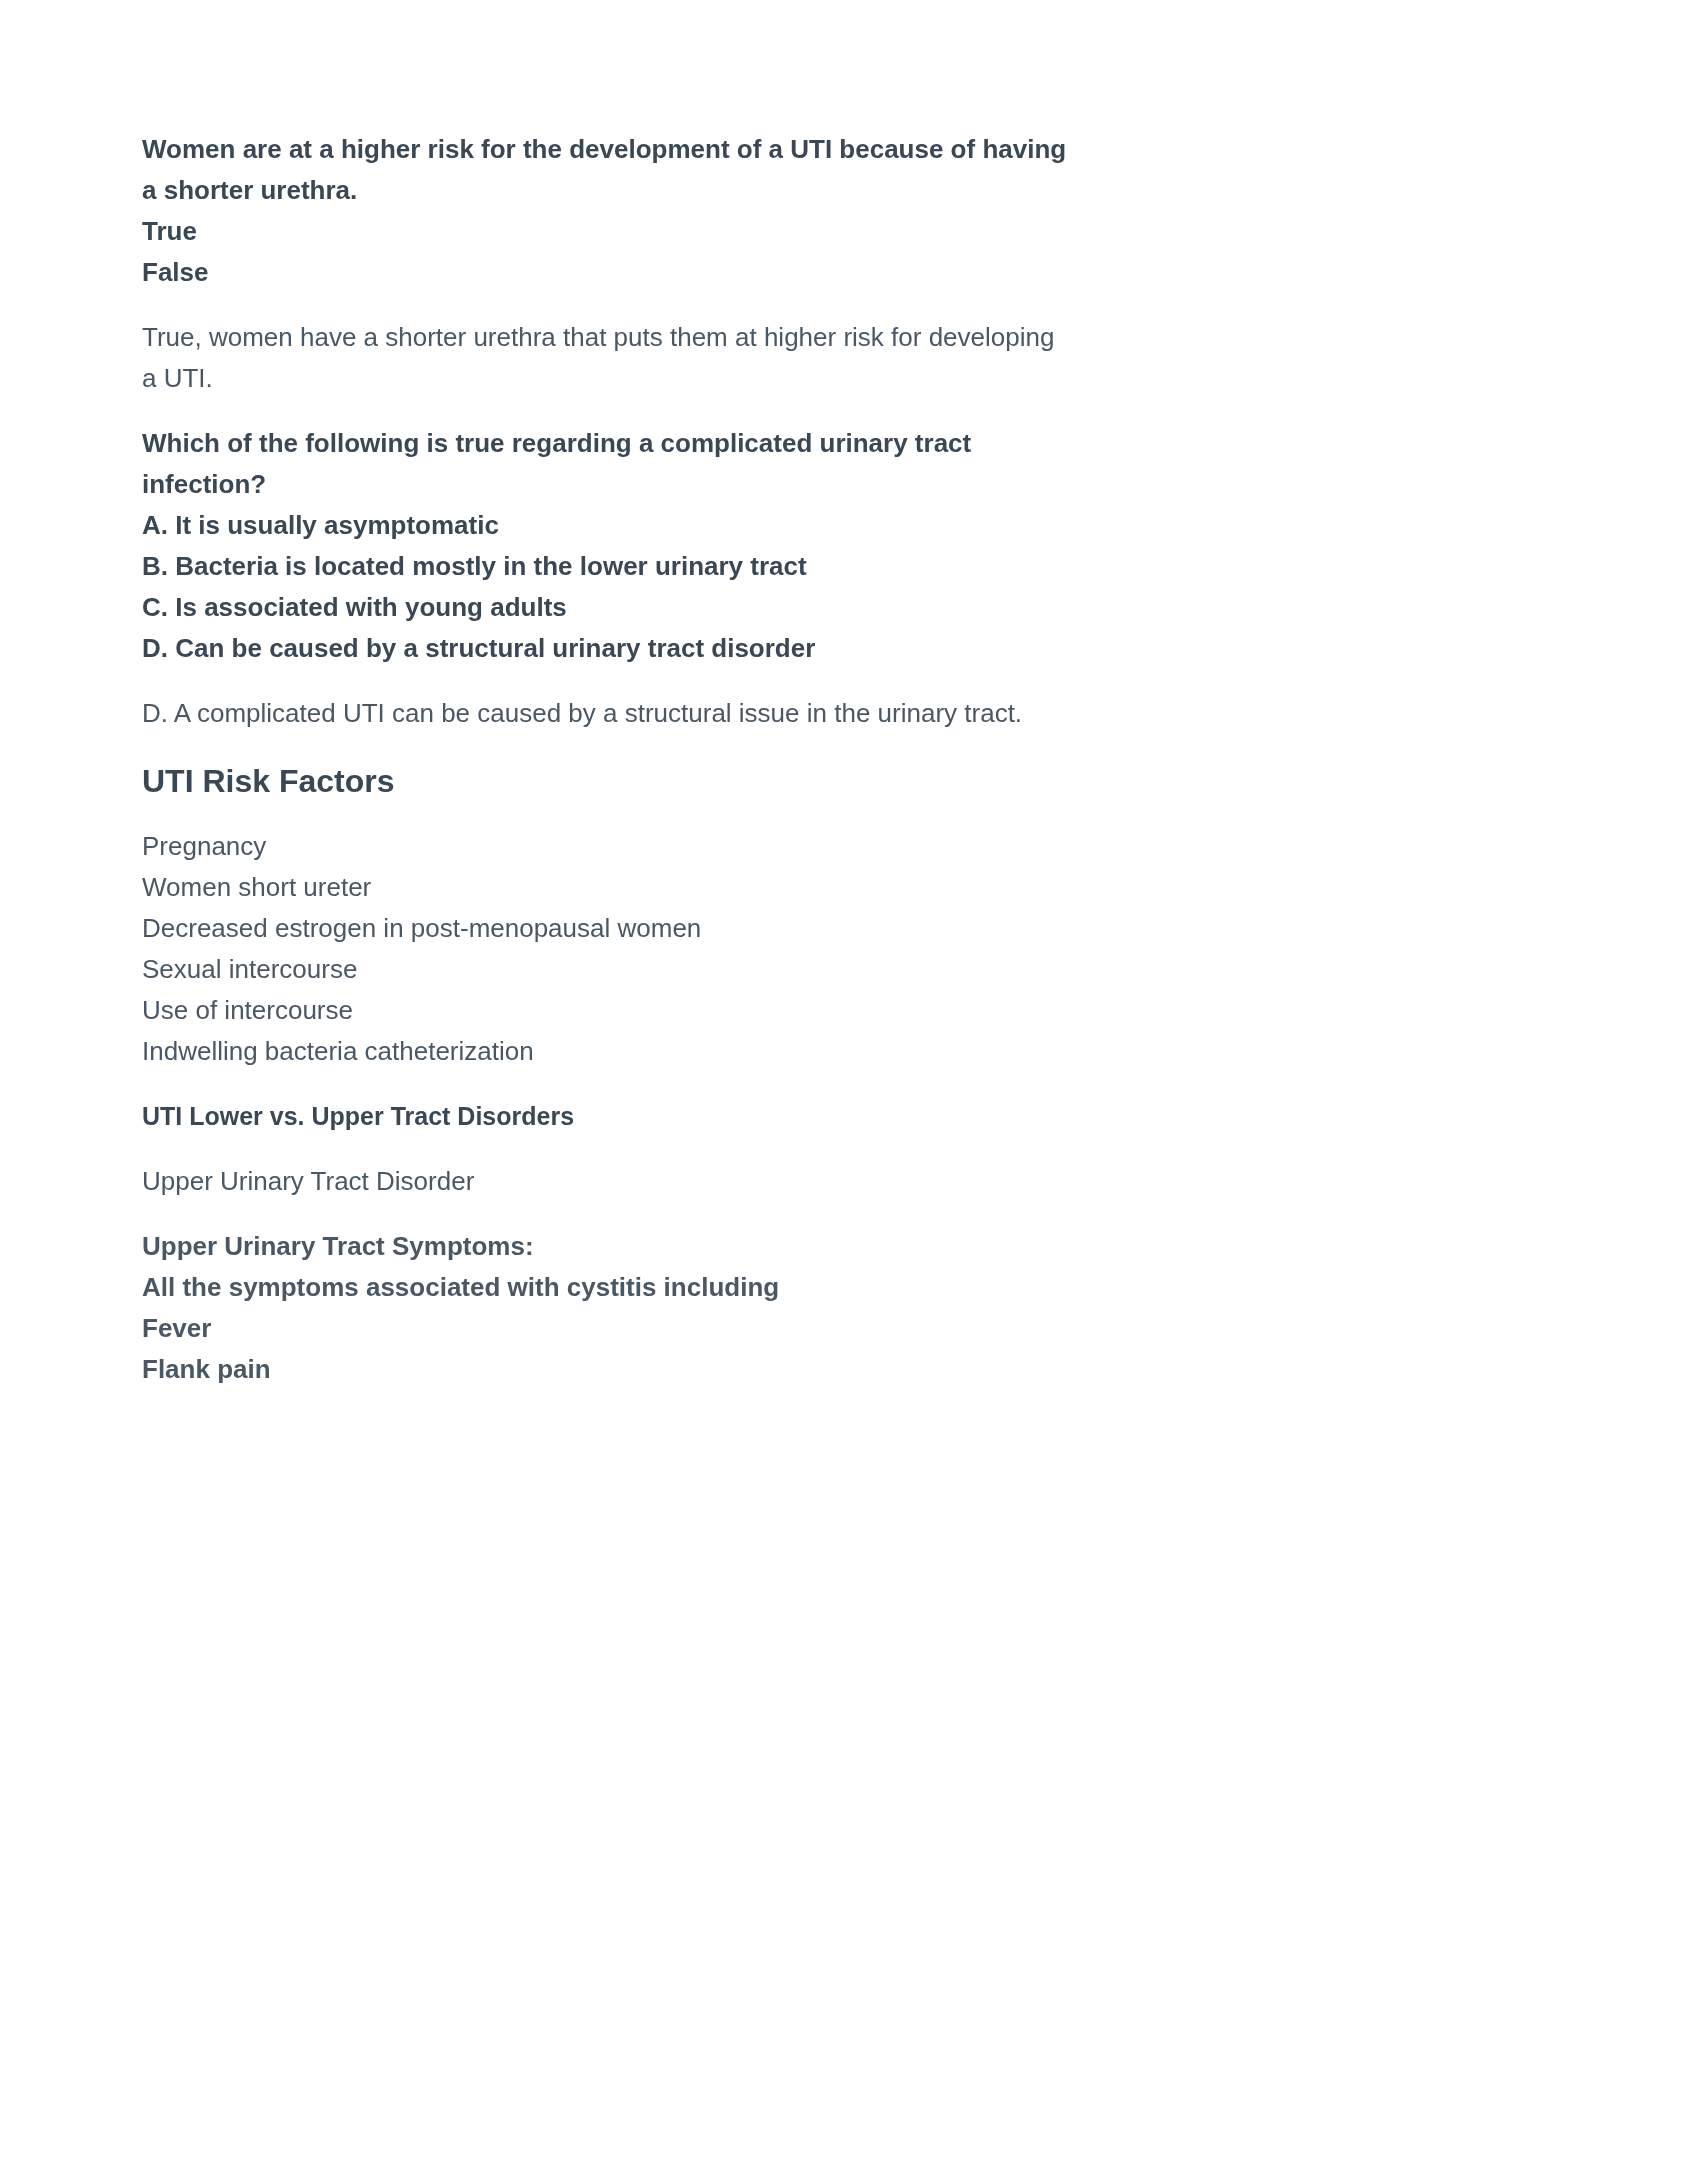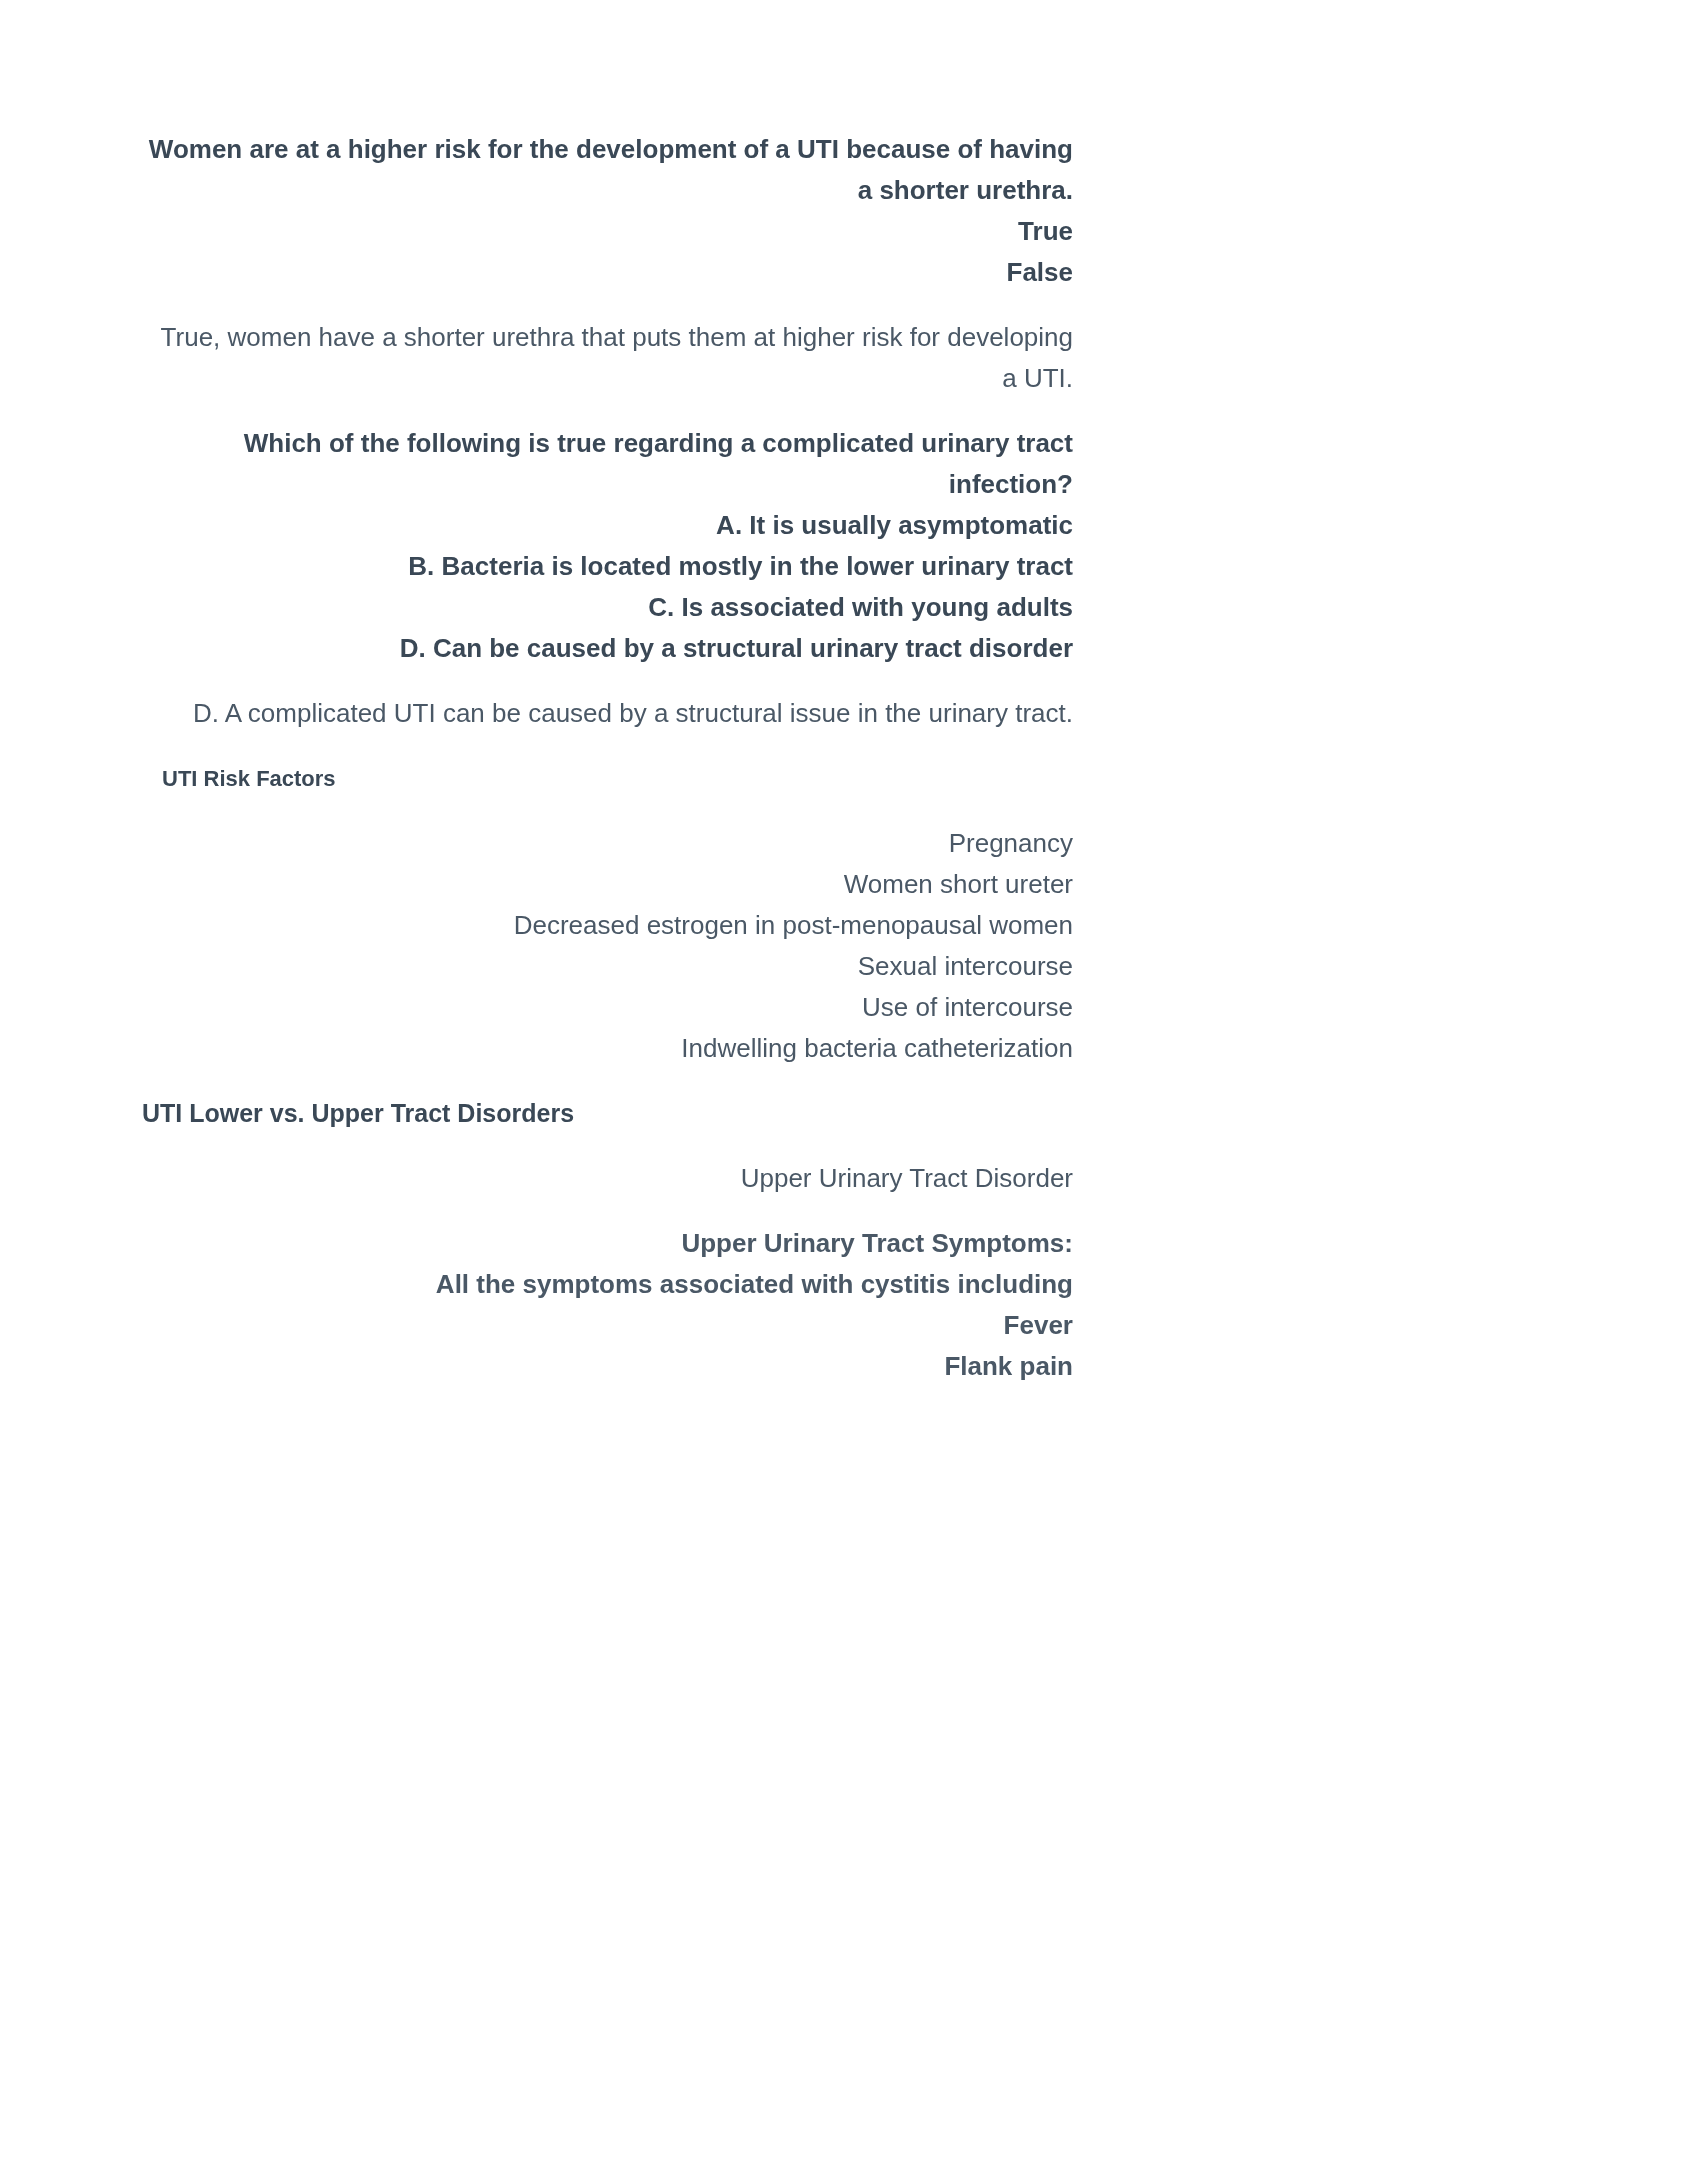--- a/index.html
+++ b/index.html
@@ -18,21 +18,20 @@
     font-size: 26px;
     line-height: 41px;
     color: #4a5866;
     overflow: hidden;
   }
   .content {
     max-width: 931px;
   }
   p {
     margin: 0;
-    text-align: right;
   }
   .block {
     margin-bottom: 24px;
   }
   .bold {
     font-weight: bold;
     color: #3a4856;
   }
   .heading {
     font-weight: bold;
@@ -65,21 +64,21 @@
       <p class="bold">A. It is usually asymptomatic</p>
       <p class="bold">B. Bacteria is located mostly in the lower urinary tract</p>
       <p class="bold">C. Is associated with young adults</p>
       <p class="bold">D. Can be caused by a structural urinary tract disorder</p>
     </section>
 
     <section class="block">
       <p>D. A complicated UTI can be caused by a structural issue in the urinary tract.</p>
     </section>
 
-    <h2 class="heading" style="font-size:22px;margin-left:20px;">UTI Risk Factors</h2>
+    <h2 class="heading" style="font-size:32px;">UTI Risk Factors</h2>
 
     <section class="block">
       <p>Pregnancy</p>
       <p>Women short ureter</p>
       <p>Decreased estrogen in post-menopausal women</p>
       <p>Sexual intercourse</p>
       <p>Use of intercourse</p>
       <p>Indwelling bacteria catheterization</p>
     </section>
 

